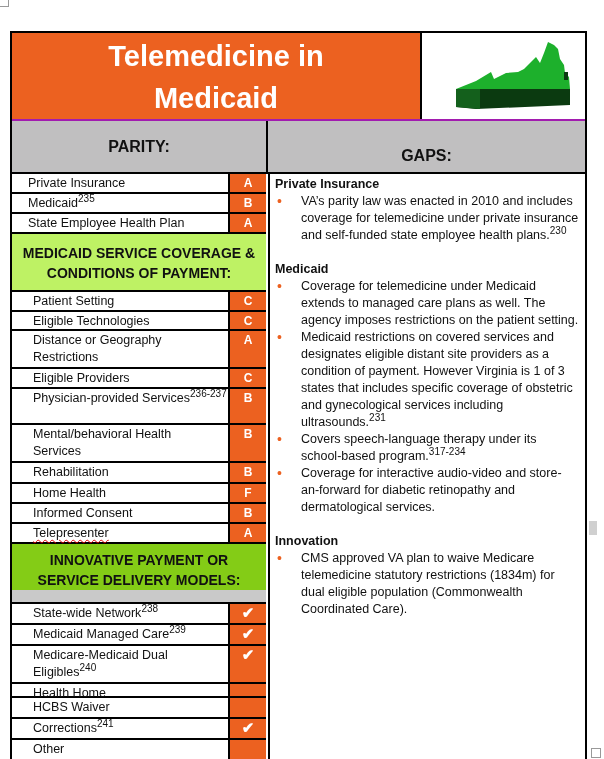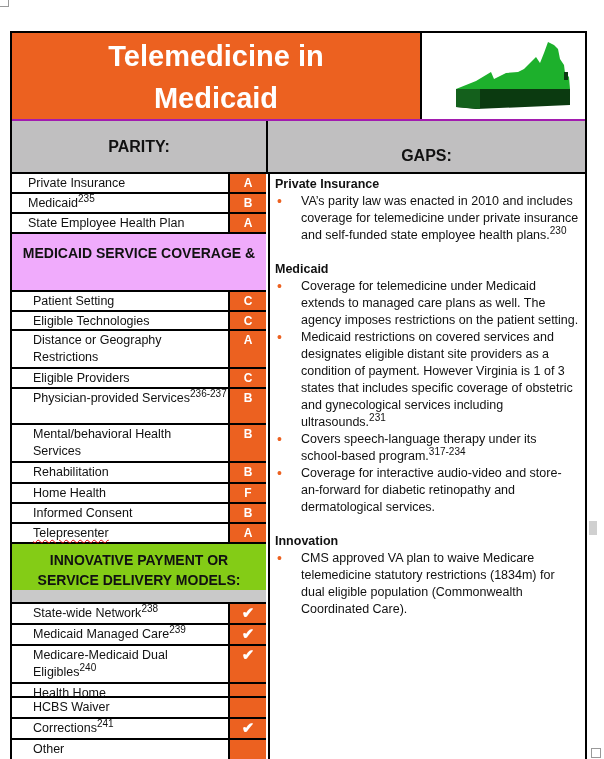--- a/index.html
+++ b/index.html
@@ -30,21 +30,21 @@
   
   .left { position: absolute; left: 0; top: 141px; width: 254px; }
   .row { position: relative; border-bottom: 2px solid #000; box-sizing: border-box; background: #fff; }
   .row .label { position: absolute; left: 16px; top: 1px; width: 195px; font-size: 12.5px; line-height: 17px; }
   .row .label.indent { left: 21px; }
   .row .grade { position: absolute; left: 216px; top: 0; width: 38px; height: 100%;
                 background: #EC6120; color: #fff; font-weight: bold; font-size: 12px;
                 text-align: center; line-height: 18px; border-left: 2px solid #000; box-sizing: border-box; }
   .row .grade.check { font-size: 15px; line-height: 17px; }
   sup { font-size: 10px; line-height: 0; }
-  .section-hdr { border-bottom: 2px solid #000; background: #f0abfc; text-align: center;
+  .section-hdr { border-bottom: 2px solid #000; background: #bef264; text-align: center;
                  font-weight: bold; font-size: 14px; line-height: 20px; box-sizing: border-box; }
   .section-hdr.dark { background: #84cc16; position: relative; }
   .section-hdr.dark .band { position: absolute; left: 0; bottom: 0; width: 100%; height: 12px; background: #C9C9C9; }
   .squiggle { text-decoration: underline wavy #d00; text-decoration-thickness: 1px; text-underline-offset: 2px; }
   
   .right { position: absolute; left: 256px; top: 141px; width: 317px; height: 592px;
            border-left: 2px solid #000; box-sizing: border-box; background: #fff;
            padding: 2px 6px 0 5px; font-size: 12.5px; line-height: 17px; }
   .gap-sec { margin-bottom: 17px; }
   .gap-title { font-weight: bold; font-size: 12.5px; }
@@ -87,20 +87,21 @@
       <span class="label"><span>Medicaid</span><sup>235</sup></span>
       <span class="grade">B</span>
     </div>
     <div class="row" style="height:20px">
       <span class="label"><span>State Employee Health Plan</span></span>
       <span class="grade">A</span>
     </div>
 
     <div class="section-hdr" style="height:58px;padding-top:9px">
       <div>MEDICAID SERVICE COVERAGE &amp;</div>
+      <div>CONDITIONS OF PAYMENT:</div>
     </div>
 
     <div class="row" style="height:20px">
       <span class="label indent"><span>Patient Setting</span></span>
       <span class="grade">C</span>
     </div>
     <div class="row" style="height:19px">
       <span class="label indent"><span>Eligible Technologies</span></span>
       <span class="grade">C</span>
     </div>

